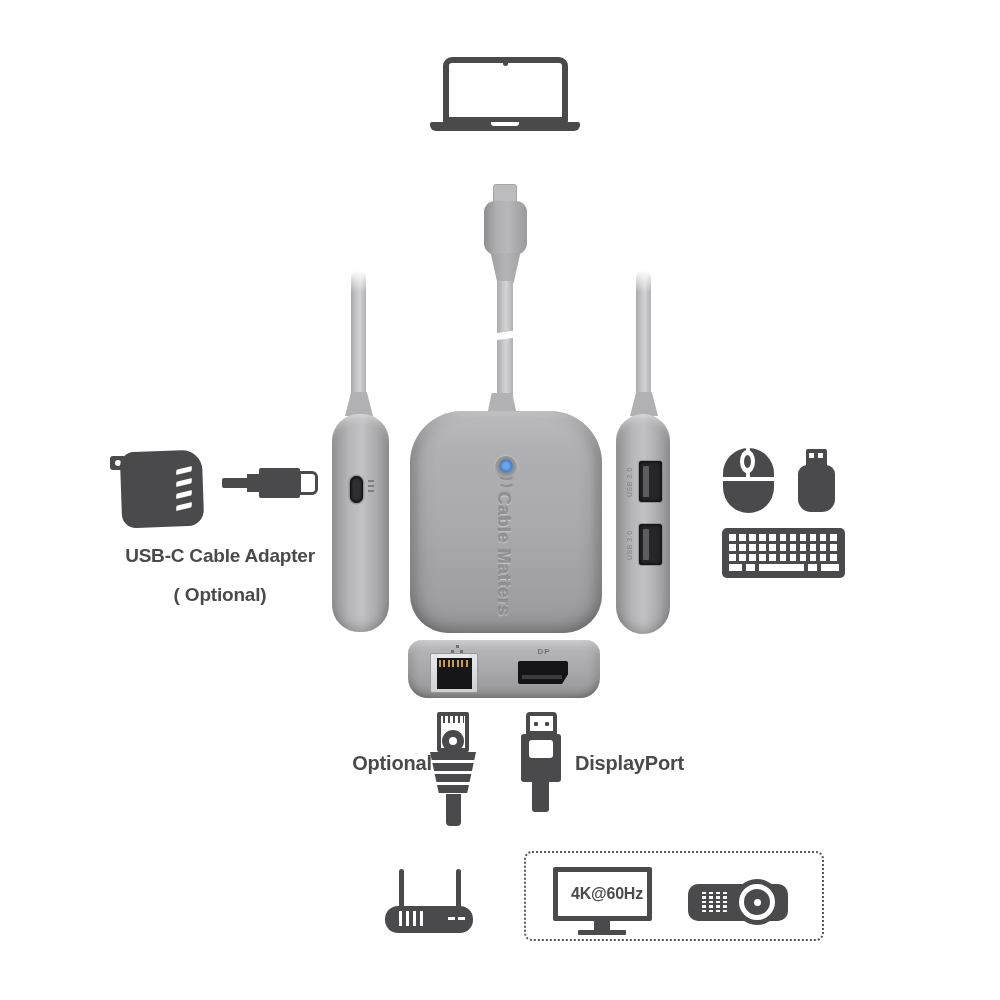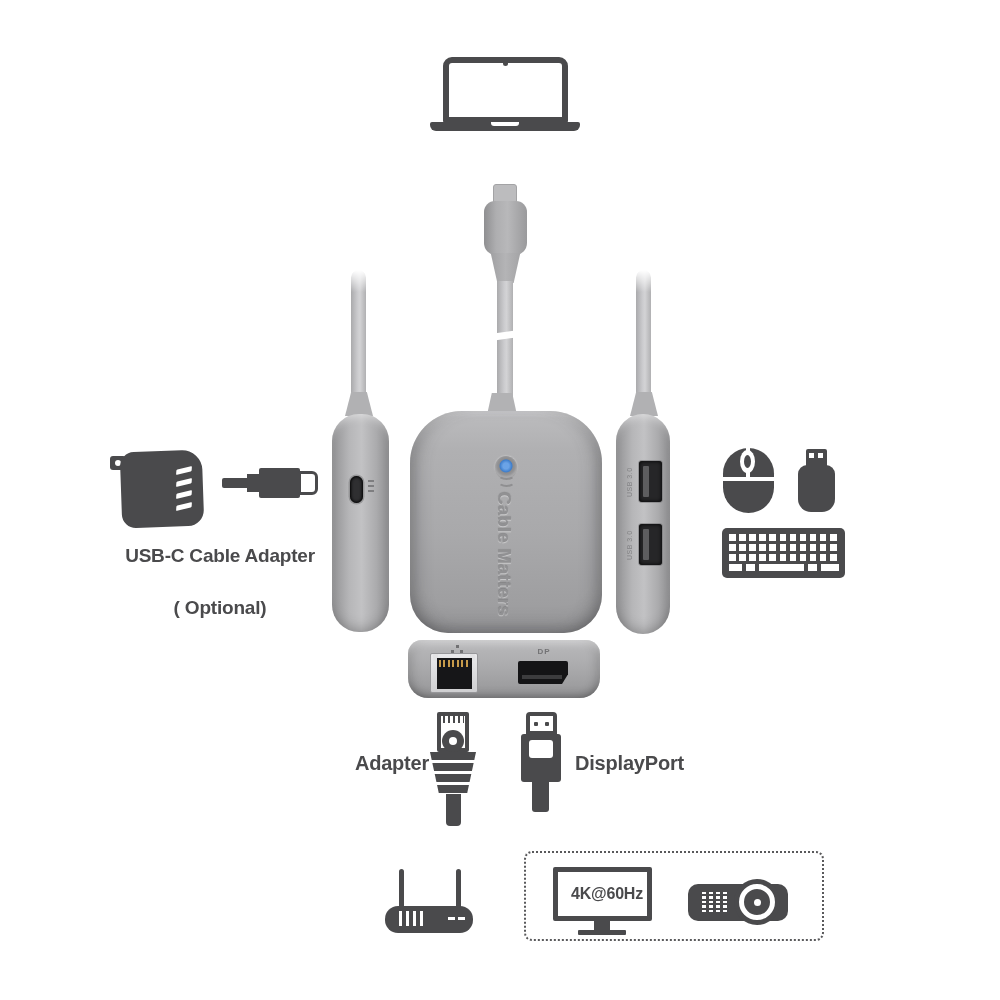--- a/index.html
+++ b/index.html
@@ -67,21 +67,21 @@
   .pa-body{left:121px;top:451px;width:82px;height:76px;background:var(--dark);border-radius:14px 20px 16px 14px;transform:rotate(-2deg);}
   .pa-prong{left:110px;top:456px;width:16px;height:14px;background:var(--dark);border-radius:3px;}
   .pa-prong-hole{left:115px;top:460px;width:6px;height:6px;background:#fff;border-radius:50%;}
   .pa-slot{width:16px;height:5px;background:#fff;border-radius:1px;transform:rotate(-14deg) skewX(-18deg);}
   .ps1{left:176px;top:468px;} .ps2{left:176px;top:480px;} .ps3{left:176px;top:492px;} .ps4{left:176px;top:504px;}
   .plug-stub{left:222px;top:478px;width:27px;height:10px;background:var(--dark);border-radius:2px;}
   .plug-step{left:247px;top:474px;width:14px;height:18px;background:var(--dark);}
   .plug-body{left:259px;top:468px;width:41px;height:30px;background:var(--dark);border-radius:2px;}
   .plug-tip{left:298px;top:471px;width:20px;height:24px;background:#fff;border:3.5px solid var(--dark);border-radius:2px 6px 6px 2px;}
   .pa-label{left:108px;width:224px;text-align:center;font-size:19px;font-weight:700;letter-spacing:-.2px;color:var(--dark);}
-  .pal1{top:545px;} .pal2{top:597px;}
+  .pal1{top:545px;} .pal2{top:584px;}
 
   
   .mouse-body{left:723px;top:448px;width:51px;height:65px;background:var(--dark);border-radius:26px;}
   .mouse-hslit{left:723px;top:477px;width:51px;height:4px;background:#fff;}
   .mouse-vslit{left:746px;top:448px;width:4px;height:29px;background:#fff;}
   .mouse-wheel{left:740px;top:450px;width:15px;height:23px;background:#fff;border-radius:50%;}
   .mouse-wheel-in{left:744px;top:455px;width:7px;height:13px;background:var(--dark);border-radius:50%;}
   .fd-conn{left:806px;top:449px;width:21px;height:17px;background:var(--dark);border-radius:2px 2px 0 0;}
   .fd-hole{width:5px;height:5px;background:#fff;}
   .fdh1{left:809px;top:453px;} .fdh2{left:818px;top:453px;}
@@ -242,21 +242,21 @@
     <div class="abs rj45-notch rjn1"></div>
     <div class="abs rj45-notch rjn2"></div>
     <div class="abs rj45-inner"></div>
     <div class="abs rj45-pins"></div>
     <div class="abs dp-label">DP</div>
     <div class="abs dp-port"></div>
     <div class="abs dp-port-slot"></div>
   </div>
 
   <div class="grp">
-    <div class="abs eth-label">Adapter</div>
+    <div class="abs eth-label">Optional</div>
     <div class="abs ethc-head"></div>
     <div class="abs ethc-teeth"></div>
     <div class="abs ethc-circle"></div>
     <div class="abs ethc-hole"></div>
     <div class="abs ethc-boot"></div>
     <div class="abs ethc-cable"></div>
     <div class="abs dpc-head"></div>
     <div class="abs dpc-dot dpd1"></div>
     <div class="abs dpc-dot dpd2"></div>
     <div class="abs dpc-body"></div>

